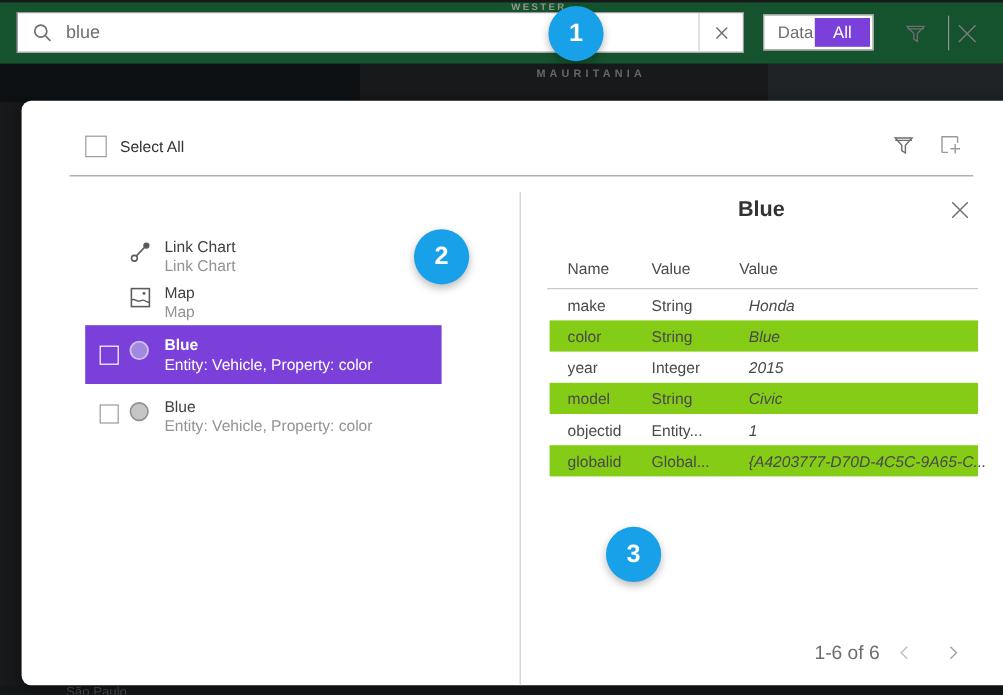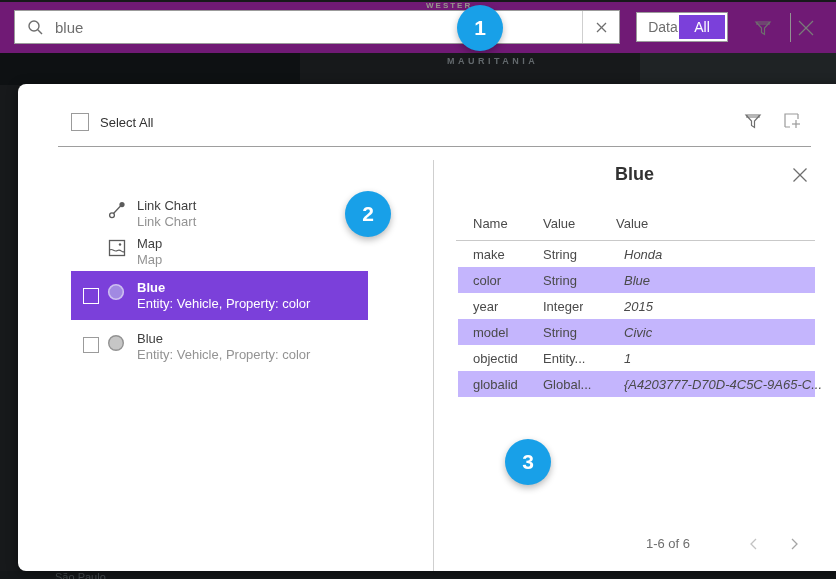--- a/index.html
+++ b/index.html
@@ -12,21 +12,21 @@
   .abs{position:absolute;}
 
   
   .map-dark-left{left:0;top:53px;width:300px;height:32px;background:#0e1113;}
   .map-light-right{left:640px;top:53px;width:196px;height:32px;background:#1f2325;}
   .map-dark-bottom{left:0;top:571px;width:836px;height:8px;background:#141719;}
   .map-label-country{left:447px;top:56px;font-size:9px;font-weight:bold;letter-spacing:3.5px;color:#62686c;}
   .map-label-city{left:55px;top:571px;font-size:11px;color:#474c50;}
 
   
-  .topbar{left:0;top:2px;width:836px;height:51px;background:#701a75;}
+  .topbar{left:0;top:2px;width:836px;height:51px;background:#14532d;}
   .map-label-top{left:426px;top:-1px;font-size:8px;font-weight:bold;letter-spacing:2px;color:#96978b;}
   .searchbox{left:14px;top:8px;width:606px;height:34px;background:#fff;border:1px solid #9b9b9b;box-sizing:border-box;display:flex;align-items:center;}
   .search-icon-wrap{width:40px;display:flex;justify-content:center;align-items:center;}
   .search-input{flex:1;border:none;outline:none;font-family:"Liberation Sans",sans-serif;font-size:15px;color:#6e6e6e;background:transparent;padding:0;}
   .search-clear{width:36px;height:100%;border-left:1px solid #cfcfcf;display:flex;align-items:center;justify-content:center;cursor:pointer;}
   .segmented{left:636px;top:10px;width:92px;height:30px;background:#fff;border:1px solid #9b9b9b;box-sizing:border-box;}
   .seg-data{position:absolute;left:0;top:0;width:52px;height:28px;display:flex;align-items:center;justify-content:center;font-size:14px;color:#6e6e6e;cursor:pointer;}
   .seg-all{position:absolute;right:2px;top:2px;bottom:2px;width:46px;background:#7b40da;color:#fff;display:flex;align-items:center;justify-content:center;font-size:14px;cursor:pointer;}
   .topbar-funnel{left:753px;top:16px;width:20px;height:20px;cursor:pointer;}
   .topbar-divider{left:790px;top:11px;width:1px;height:29px;background:#929292;}
@@ -61,28 +61,28 @@
 
   
   .detail-title{left:438px;top:80px;width:357px;text-align:center;font-size:18px;font-weight:600;color:#323232;}
   .detail-close{left:773px;top:82px;width:18px;height:18px;cursor:pointer;}
   .tbl-header{left:438px;top:132px;width:359px;height:22px;font-size:13px;color:#4a4a4a;}
   .tbl-col-name{position:absolute;left:17px;top:0;}
   .tbl-col-type{position:absolute;left:87px;top:0;}
   .tbl-col-value{position:absolute;left:160px;top:0;}
   .tbl-hdivider{left:438px;top:156px;width:359px;height:1px;background:#c9c9c9;}
   .tbl-row{left:440px;width:357px;height:26px;font-size:13px;color:#4a4a4a;}
-  .tbl-row.stripe{background:#c4b5fd;}
+  .tbl-row.stripe{background:#84cc16;}
   .tbl-row span{position:absolute;top:6px;white-space:nowrap;overflow:hidden;max-width:245px;text-overflow:clip;}
   .tbl-row .c1{left:15px;}
   .tbl-row .c2{left:85px;}
   .tbl-row .c3{left:166px;font-style:italic;}
 
   
-  .pg-label{left:585px;top:452px;width:130px;text-align:center;font-size:13px;color:#6e6e6e;}
+  .pg-label{left:585px;top:452px;width:130px;text-align:right;font-size:16px;color:#6e6e6e;}
   .pg-chevron{width:16px;height:16px;cursor:pointer;}
   .pg-chevron-prev{left:728px;top:452px;}
   .pg-chevron-next{left:768px;top:452px;}
 
   
   .callout{width:46px;height:46px;border-radius:50%;background:#18a0e8;color:#fff;
     display:flex;align-items:center;justify-content:center;font-size:21px;font-weight:bold;
     box-shadow:0 3px 7px rgba(0,0,0,.28);z-index:50;}
   .callout-1{left:457px;top:5px;}
   .callout-2{left:345px;top:191px;}

